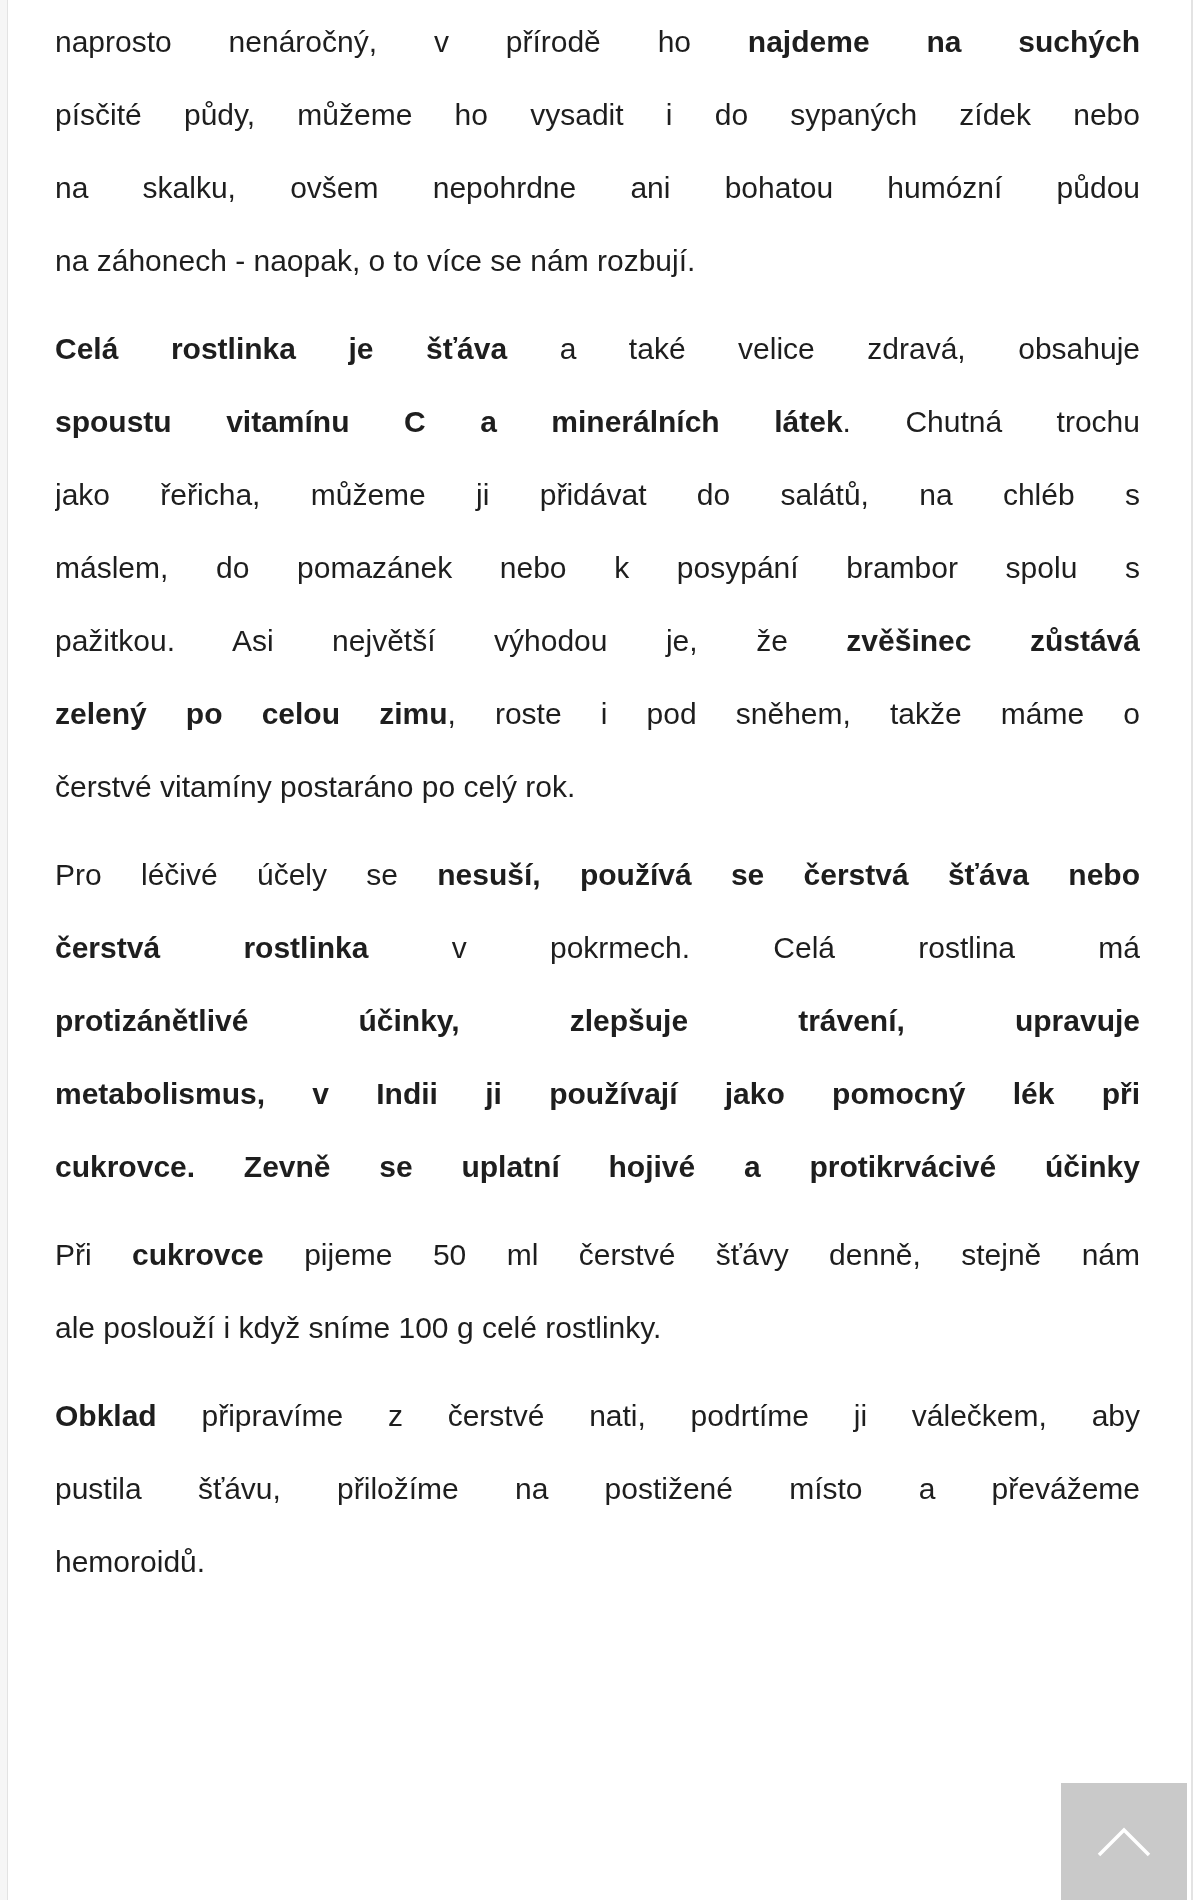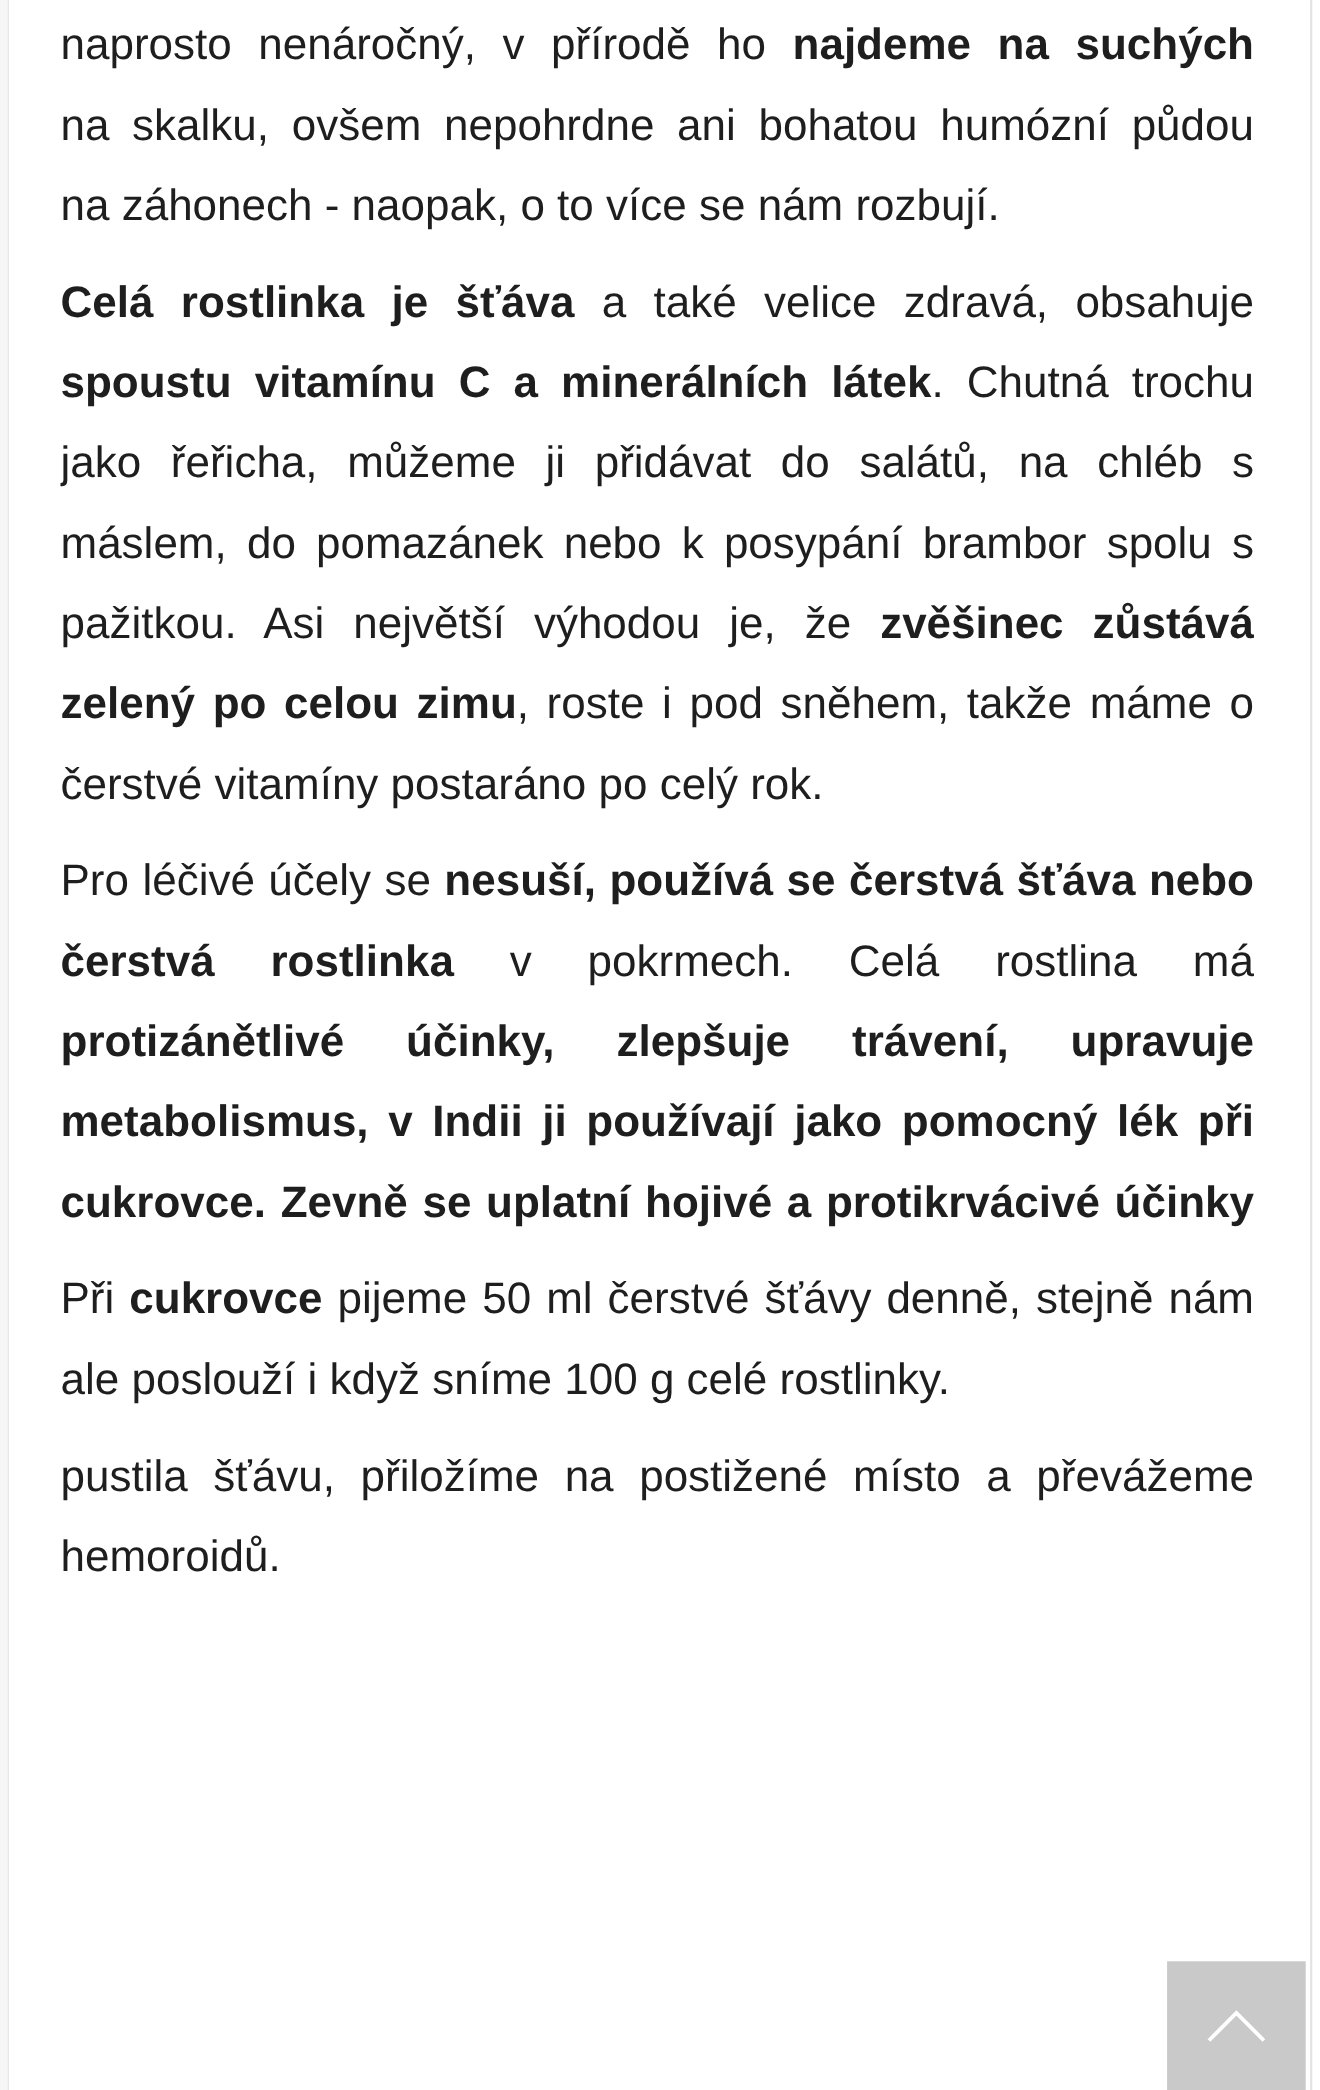--- a/index.html
+++ b/index.html
@@ -23,21 +23,21 @@
     left: 1191px; top: 0;
     width: 2px; height: 1900px;
     background: #e3e3e3;
   }
   .article {
     position: absolute;
     top: 5px;
     left: 55px;
     width: 1085px;
     color: #1e1e1e;
-    font-size: 40px;
+    font-size: 30px;
   }
   .para { margin: 0 0 15px 0; }
   .para:last-child { margin-bottom: 0; }
   .line {
     line-height: 73px;
     height: 73px;
     white-space: nowrap;
     overflow: hidden;
     text-align: justify;
     text-align-last: justify;
@@ -61,20 +61,21 @@
 </style>
 </head>
 <body style="background: rgb(255, 255, 255);">
 
 <div class="page-left-edge"></div>
 <div class="page-right-edge"></div>
 
 <main class="article" style="color: rgb(30, 30, 30);">
     <div class="para">
       <div class="line"><span>naprosto nenáročný, v přírodě ho </span><b>najdeme na suchých</b></div>
+      <div class="line"><span>písčité půdy, můžeme ho vysadit i do sypaných zídek nebo</span></div>
       <div class="line"><span>na skalku, ovšem nepohrdne ani bohatou humózní půdou</span></div>
       <div class="line last"><span>na záhonech - naopak, o to více se nám rozbují.</span></div>
     </div>
     <div class="para">
       <div class="line"><b>Celá rostlinka je šťáva</b><span> a také velice zdravá, obsahuje</span></div>
       <div class="line"><b>spoustu vitamínu C a minerálních látek</b><span>. Chutná trochu</span></div>
       <div class="line"><span>jako řeřicha, můžeme ji přidávat do salátů, na chléb s</span></div>
       <div class="line"><span>máslem, do pomazánek nebo k posypání brambor spolu s</span></div>
       <div class="line"><span>pažitkou. Asi největší výhodou je, že </span><b>zvěšinec zůstává</b></div>
       <div class="line"><b>zelený po celou zimu</b><span>, roste i pod sněhem, takže máme o</span></div>
@@ -85,20 +86,21 @@
       <div class="line"><b>čerstvá rostlinka</b><span> v pokrmech. Celá rostlina má</span></div>
       <div class="line"><b>protizánětlivé účinky, zlepšuje trávení, upravuje</b></div>
       <div class="line"><b>metabolismus, v Indii ji používají jako pomocný lék při</b></div>
       <div class="line"><b>cukrovce. Zevně se uplatní hojivé a protikrvácivé účinky</b></div>
     </div>
     <div class="para">
       <div class="line"><span>Při </span><b>cukrovce</b><span> pijeme 50 ml čerstvé šťávy denně, stejně nám</span></div>
       <div class="line last"><span>ale poslouží i když sníme 100 g celé rostlinky.</span></div>
     </div>
     <div class="para">
+      <div class="line"><b>Obklad</b><span> připravíme z čerstvé nati, podrtíme ji válečkem, aby</span></div>
       <div class="line"><span>pustila šťávu, přiložíme na postižené místo a převážeme</span></div>
       <div class="line last"><span>hemoroidů.</span></div>
     </div>
   </main>
 
 <button class="scroll-top" aria-label="Scroll to top" style="background: rgb(201, 201, 201);">
   <svg width="56" height="32" viewBox="0 0 56 32">
     <polyline points="3,29 28,4 53,29" fill="none" stroke="#ffffff" stroke-width="3.5"></polyline>
   </svg>
 </button>

